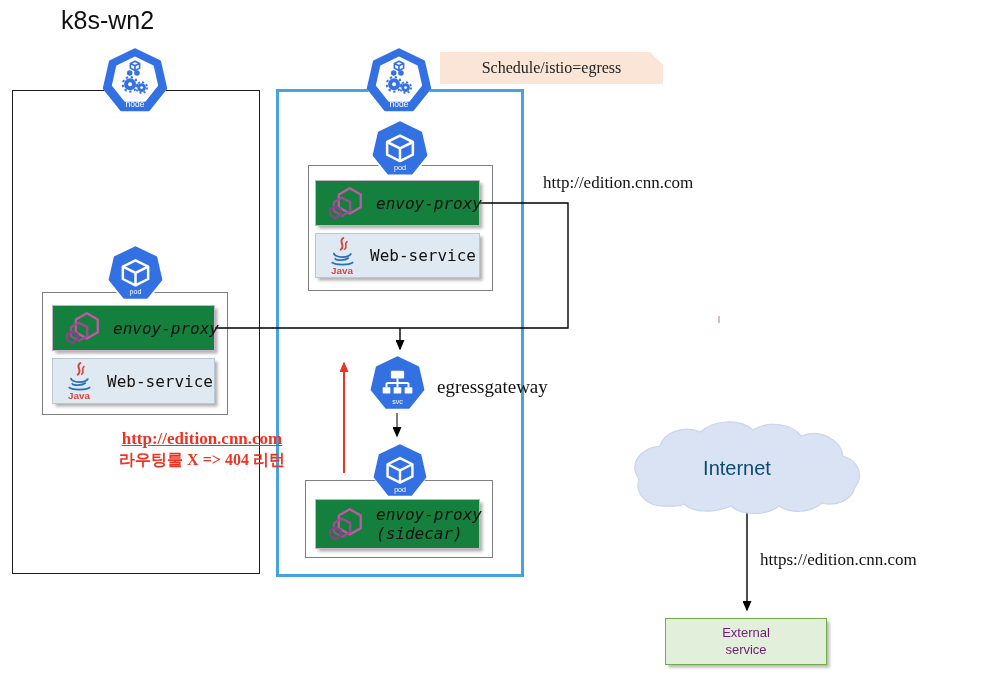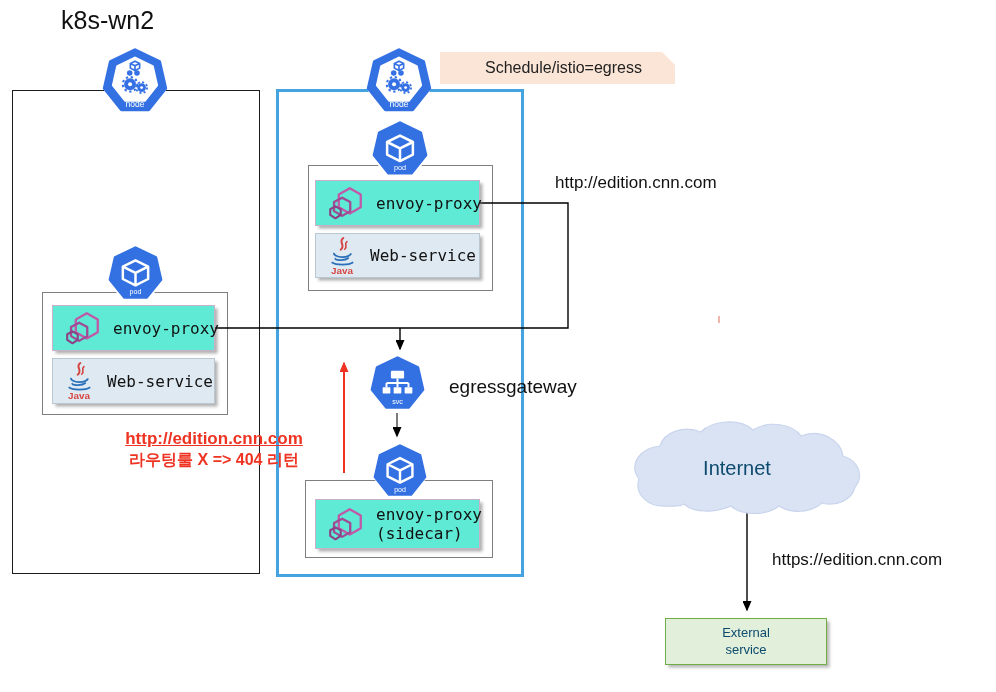--- a/index.html
+++ b/index.html
@@ -1,37 +1,37 @@
 <!DOCTYPE html>
 <html><head>
 <meta charset="utf-8">
 <style>
   html,body{margin:0;padding:0;background:#fff;}
   #canvas{position:relative;width:996px;height:692px;background:#fff;overflow:hidden;
           font-family:"Liberation Sans",sans-serif;}
   .abs{position:absolute;}
-  .mono{font-family:Liberation Sans, sans-serif;padding-left:12px;}
+  .mono{font-family:Liberation Serif, serif;}
   .sans{font-family:"Liberation Sans",sans-serif;}
 
   .node-title{font-size:25px;font-weight:500;color:#111;z-index:5;}
 
   .wn-box{position:absolute;box-sizing:border-box;background:transparent;z-index:1;}
   #wn2-box{left:12px;top:90px;width:248px;height:484px;border:1.5px solid #1c1c1c;}
   #wn1-box{left:276px;top:89px;width:248px;height:488px;border:3px solid #45a4e0;}
 
   #schedule-label{left:440px;top:52px;width:223px;height:32px;background:#fbe5d6;
     font-size:16px;line-height:32px;text-align:center;color:#222;z-index:5;
     clip-path:polygon(0 0,calc(100% - 13px) 0,100% 13px,100% 100%,0 100%);}
 
   .pod-box{position:absolute;box-sizing:border-box;border:1.2px solid #7f7f7f;background:#fff;z-index:2;}
 
   .chip{position:absolute;display:flex;align-items:center;gap:10px;padding-left:8px;
     box-sizing:border-box;z-index:3;border:1px solid #c9b2c9;
     box-shadow:2.5px 2.5px 3px rgba(110,110,110,.55);}
-  .chip-envoy{background:#5eead4;}
+  .chip-envoy{background:#15803d;font-style:italic;}
   .chip-web{background:#dfe9f2;border-color:#b9c7d3;}
   .chip-label{font-family:"DejaVu Sans Mono","Liberation Mono",monospace;font-size:16px;color:#111;white-space:pre;}
   .chip-col{display:flex;flex-direction:column;line-height:19px;}
   .logo-envoy{width:42px;height:42px;flex:none;}
   .logo-java{width:36px;height:44px;flex:none;}
 
   .k8icon{position:absolute;z-index:4;overflow:visible;}
   .icon-label{fill:#fff;font-family:"Liberation Sans",sans-serif;font-size:13px;text-anchor:middle;}
 
   #overlay{position:absolute;left:0;top:0;width:996px;height:692px;z-index:3;pointer-events:none;}
@@ -42,21 +42,21 @@
   #https-label{left:760px;top:550px;font-size:17px;}
   #internet-label{left:672px;top:457px;width:130px;text-align:center;font-size:20px;color:#0c4a6e;}
 
   .red-text{color:#ee3322;text-align:center;z-index:5;}
   #alert-url{left:90px;top:429px;width:224px;font-size:17px;font-weight:bold;text-decoration:underline;}
   #alert-msg{left:90px;top:450px;width:224px;font-size:16px;font-weight:bold;}
 
   #external-box{left:665px;top:618px;width:162px;height:47px;background:#e2efda;
     border:1.2px solid #70ad47;box-sizing:border-box;z-index:5;text-align:center;
     box-shadow:2.5px 2.5px 3px rgba(110,110,110,.5);padding-top:5px;}
-  #external-box div{font-size:13px;line-height:17px;color:#0c4a6e;}
+  #external-box div{font-size:13px;line-height:17px;color:#701a75;}
 </style>
 </head>
 <body>
 
 <div id="canvas">
 
   <svg width="0" height="0" style="position:absolute" aria-hidden="true">
     <defs>
       <g id="hept-shape">
         <polygon points="50,3 87.1,20.9 96.3,61 70.6,93.2 29.4,93.2 3.7,61 12.9,20.9" fill="#3371e3" stroke="#3371e3" stroke-width="5" stroke-linejoin="round"></polygon>

